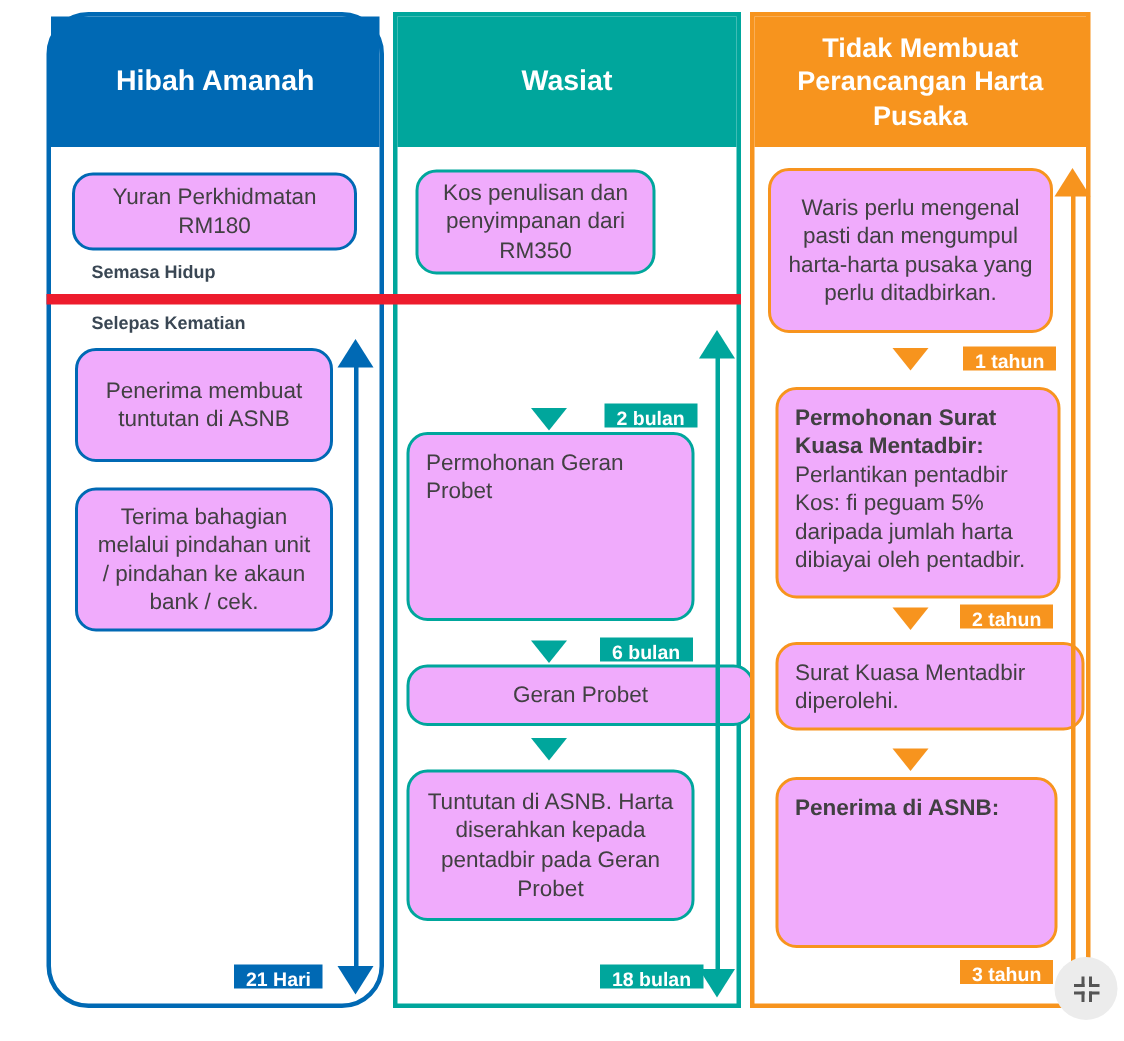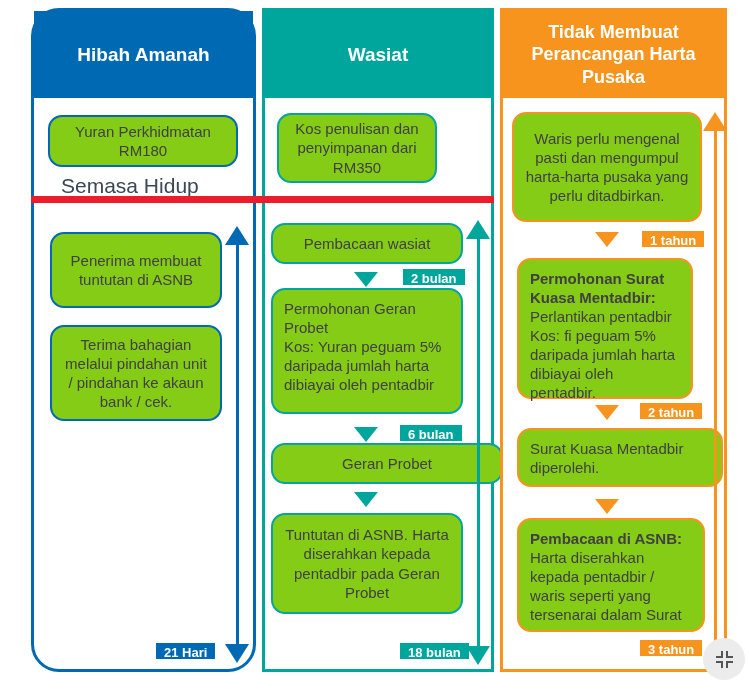--- a/index.html
+++ b/index.html
@@ -19,30 +19,30 @@
   .col-header{
     position:absolute; top:0; left:0; right:0; height:87px;
     display:flex; align-items:center; justify-content:center; text-align:center;
     color:#fff; font-weight:bold;
   }
   #col1 .col-header{background:var(--blue); font-size:19px;}
   #col2 .col-header{background:var(--teal); font-size:19px;}
   #col3 .col-header{background:var(--orange); font-size:18px; line-height:1.25; padding:0 8px;}
 
   .rbox{
-    position:absolute; box-sizing:border-box; background:#84cc16;
+    position:absolute; box-sizing:border-box; background:#f0abfc;
     border:2px solid; border-radius:14px;
     color:var(--ink); font-size:15px; line-height:1.27; padding:9px 11px;
   }
   .rbox.center{display:flex; flex-direction:column; align-items:center; justify-content:center; text-align:center;}
   .b-blue{border-color:var(--blue);} .b-teal{border-color:var(--teal);} .b-orange{border-color:var(--orange);}
   .rbox .bold-line{display:block; font-weight:bold;}
   .rbox .body-line{display:block;}
 
-  .phase-label{position:absolute; font-weight:normal; font-size:21px; color:var(--label); white-space:nowrap;}
+  .phase-label{position:absolute; font-weight:bold; font-size:12px; color:var(--label); white-space:nowrap;}
 
   #red-line{position:absolute; left:31px; top:196px; width:463px; height:7px; background:var(--red); z-index:40;}
 
   .badge{
     position:absolute; height:16px; line-height:20px; padding:0 8px;
     color:#fff; font-size:13px; font-weight:bold; white-space:nowrap; z-index:10;
   }
   .badge-blue{background:var(--blue);} .badge-teal{background:var(--teal);} .badge-orange{background:var(--orange);}
 
   .tri{position:absolute; width:0; height:0; border-left:12px solid transparent; border-right:12px solid transparent; border-top:15px solid;}
@@ -72,45 +72,44 @@
 <body>
 
 <div id="canvas">
 
   <div class="col" id="col1">
     <div class="col-header">Hibah Amanah</div>
 
     <div class="rbox b-blue center" style="left:14px; top:104px; width:190px; height:52px;">Yuran Perkhidmatan RM180</div>
 
     <div class="phase-label" style="left:27px; top:163px;">Semasa Hidup</div>
+    <div class="phase-label" style="left:27px; top:197px;">Selepas Kematian</div>
 
     <div class="rbox b-blue center" style="left:16px; top:221px; width:172px; height:76px;">Penerima membuat tuntutan di ASNB</div>
 
     <div class="rbox b-blue center" style="left:16px; top:314px; width:172px; height:96px;">Terima bahagian melalui pindahan unit / pindahan ke akaun bank / cek.</div>
 
     <div class="head head-up head-blue-up" style="left:191px; top:215px;"></div>
     <div class="vline vline-blue" style="left:202px; top:232px; height:403px;"></div>
     <div class="head head-down head-blue-down" style="left:191px; top:633px;"></div>
 
     <div class="badge badge-blue" style="left:122px; top:632px;">21 Hari</div>
   </div>
 
   <div class="col" id="col2">
     <div class="col-header">Wasiat</div>
 
     <div class="rbox b-teal center" style="left:12px; top:102px; width:160px; height:70px;">Kos penulisan dan penyimpanan dari RM350</div>
 
-    <div class="rbox b-teal center" style="left:6px; top:212px; width:192px; height:41px;">Pembacaan wasiat</div>
 
     <div class="tri tri-teal" style="left:89px; top:261px;"></div>
     <div class="badge badge-teal" style="left:138px; top:258px;">2 bulan</div>
 
     <div class="rbox b-teal" style="left:6px; top:277px; width:192px; height:126px;">
       <span class="body-line">Permohonan Geran Probet</span>
-      <span class="body-line">Kos: Yuran peguam 5% daripada jumlah harta dibiayai oleh pentadbir</span>
     </div>
 
     <div class="tri tri-teal" style="left:89px; top:416px;"></div>
     <div class="badge badge-teal" style="left:135px; top:414px;">6 bulan</div>
 
     <div class="rbox b-teal center" style="left:6px; top:432px; width:232px; height:41px;">Geran Probet</div>
 
     <div class="tri tri-teal" style="left:89px; top:481px;"></div>
 
     <div class="rbox b-teal center" style="left:6px; top:502px; width:192px; height:101px;">Tuntutan di ASNB. Harta diserahkan kepada pentadbir pada Geran Probet</div>
@@ -123,35 +122,34 @@
   </div>
 
   <div class="col" id="col3">
     <div class="col-header">Tidak Membuat Perancangan Harta Pusaka</div>
 
     <div class="rbox b-orange center" style="left:9px; top:101px; width:190px; height:110px;">Waris perlu mengenal pasti dan mengumpul harta-harta pusaka yang perlu ditadbirkan.</div>
 
     <div class="tri tri-orange" style="left:92px; top:221px;"></div>
     <div class="badge badge-orange" style="left:139px; top:220px;">1 tahun</div>
 
-    <div class="rbox b-orange" style="left:14px; top:247px; width:176px; height:141px;">
+    <div class="rbox b-orange" style="left:14px; top:247px; width:190px; height:141px;">
       <span class="bold-line">Permohonan Surat Kuasa Mentadbir:</span>
       <span class="body-line">Perlantikan pentadbir Kos: fi peguam 5% daripada jumlah harta dibiayai oleh pentadbir.</span>
     </div>
 
     <div class="tri tri-orange" style="left:92px; top:394px;"></div>
     <div class="badge badge-orange" style="left:137px; top:392px;">2 tahun</div>
 
     <div class="rbox b-orange" style="left:14px; top:417px; width:206px; height:59px;">Surat Kuasa Mentadbir diperolehi.</div>
 
     <div class="tri tri-orange" style="left:92px; top:488px;"></div>
 
     <div class="rbox b-orange" style="left:14px; top:507px; width:188px; height:114px;">
-      <span class="bold-line">Pembacaan di ASNB:</span>
-      <span class="body-line">Harta diserahkan kepada pentadbir / waris seperti yang tersenarai dalam Surat</span>
+      <span class="bold-line">Penerima di ASNB:</span>
     </div>
 
     <div class="head head-up head-orange-up" style="left:200px; top:101px;"></div>
     <div class="vline vline-orange" style="left:211px; top:118px; height:526px;"></div>
 
     <div class="badge badge-orange" style="left:137px; top:629px;">3 tahun</div>
   </div>
 
   <div id="red-line"></div>
 

